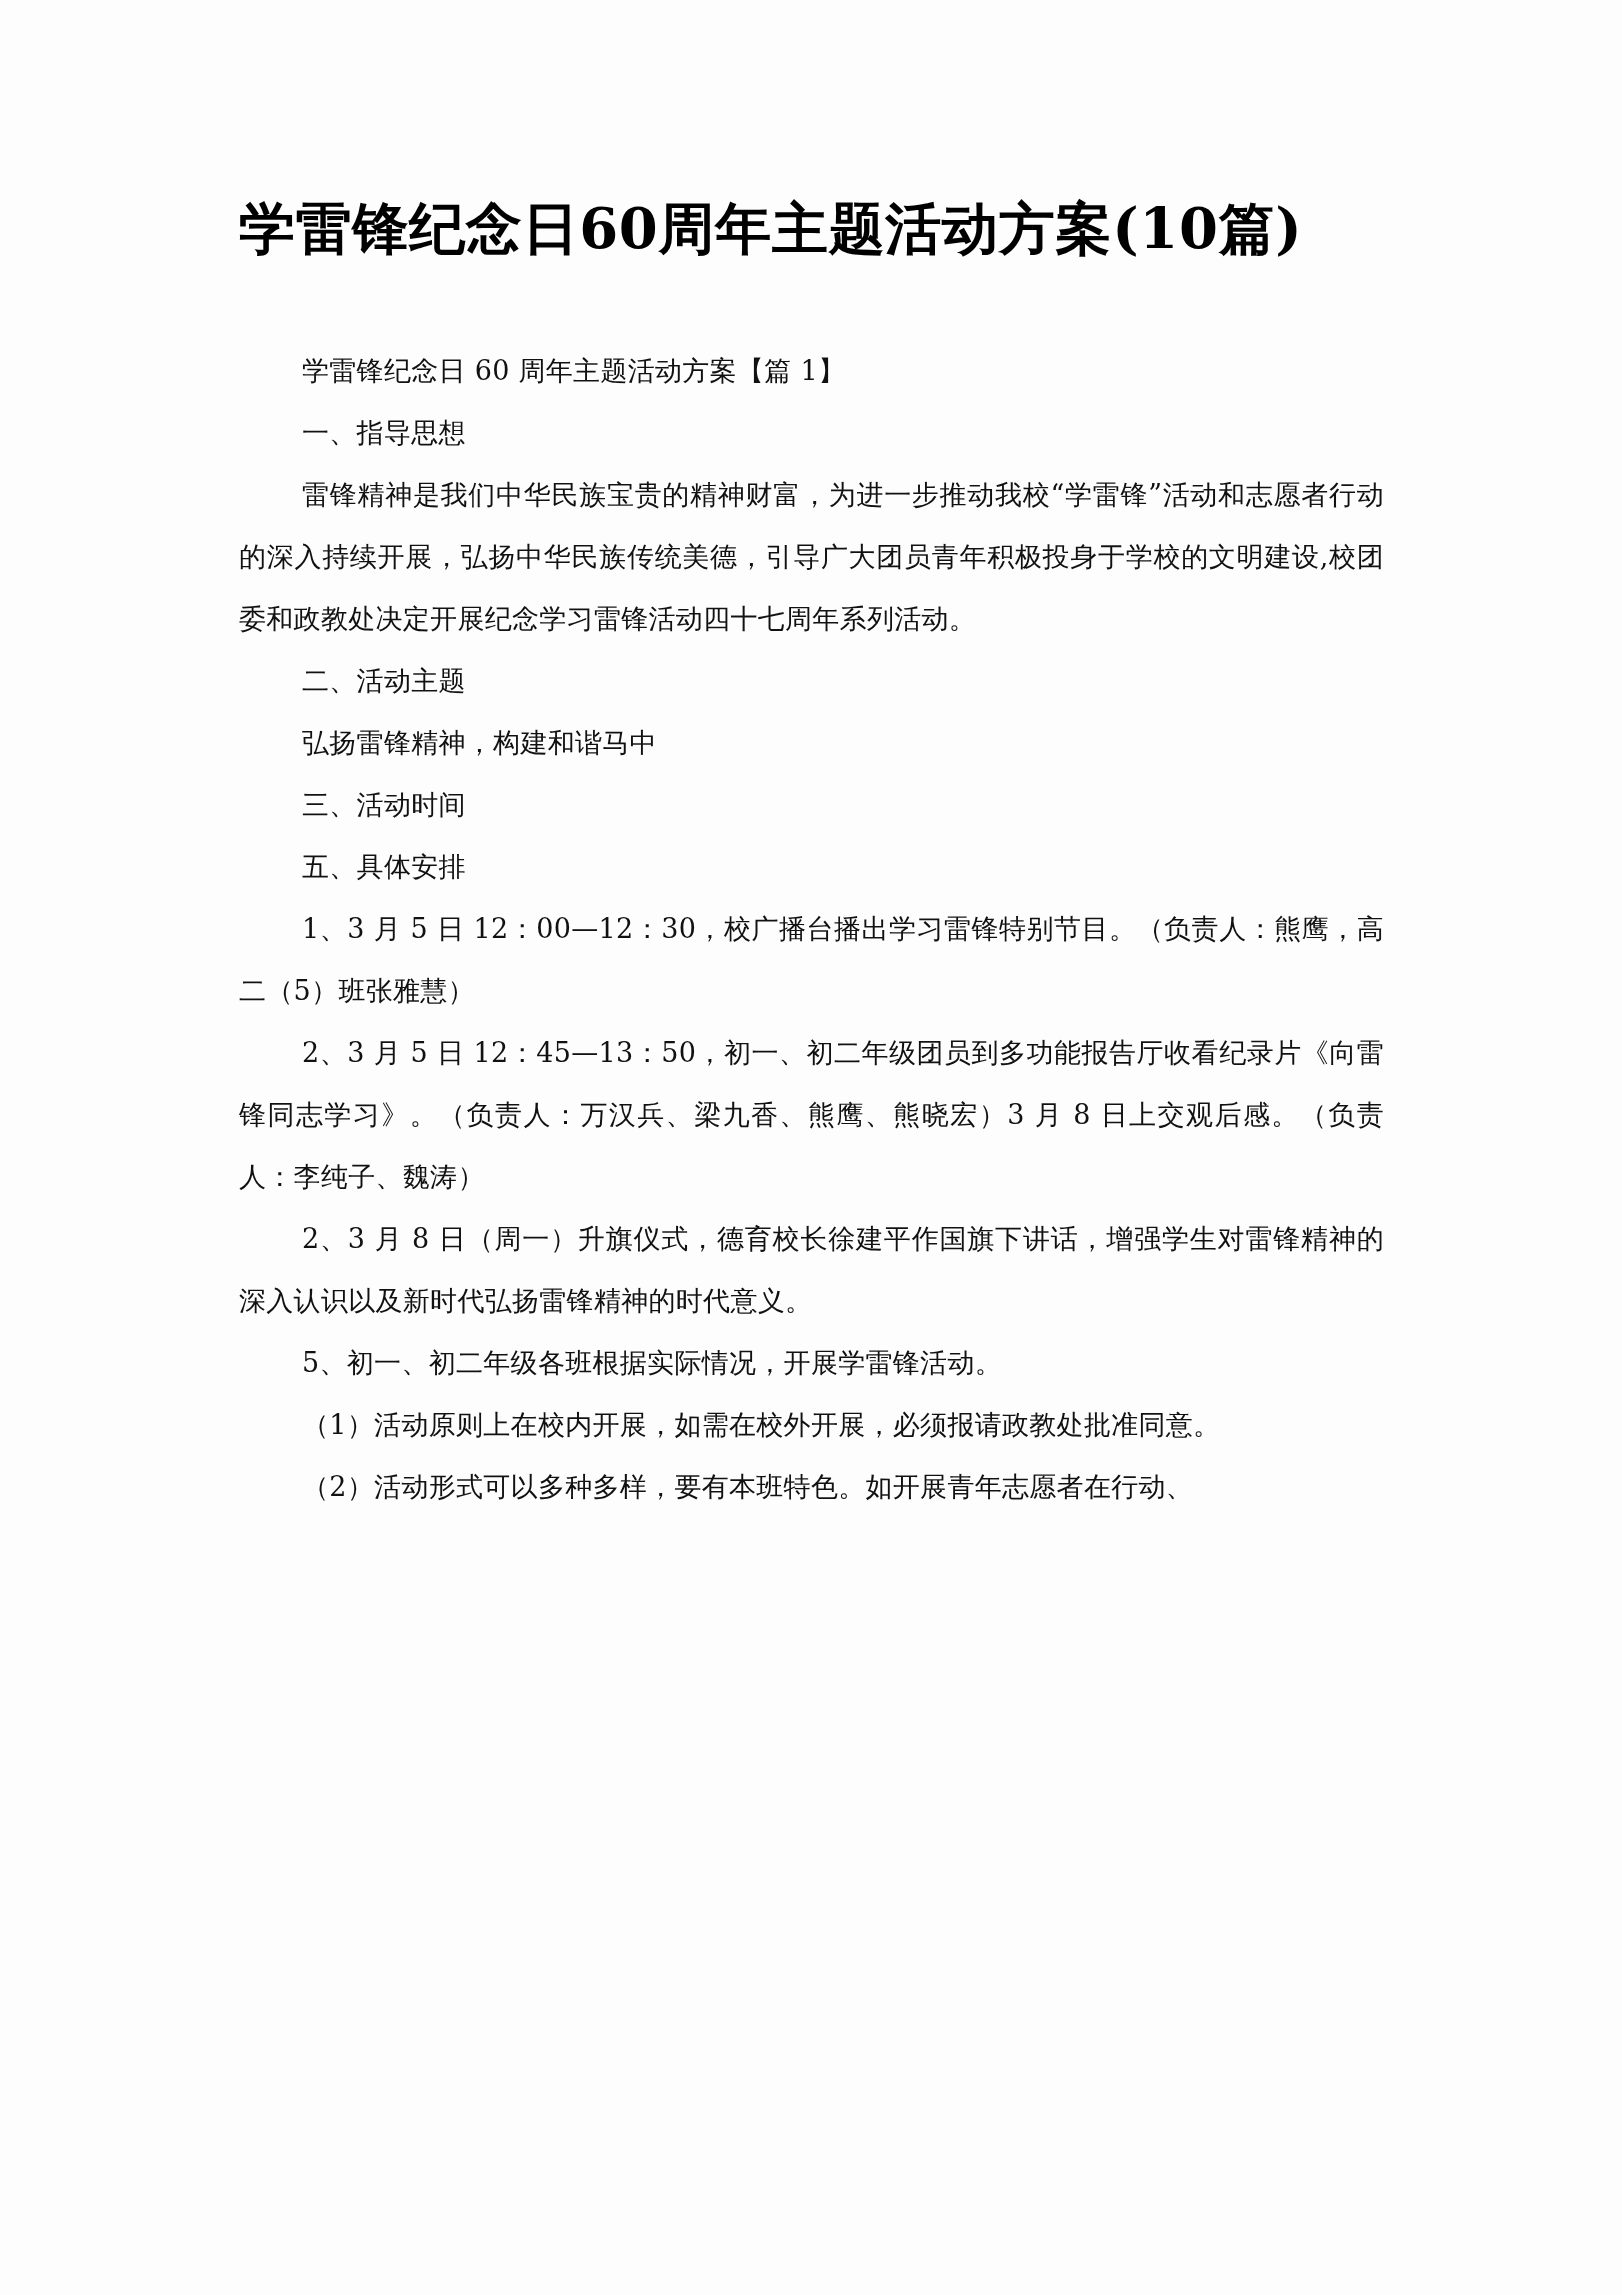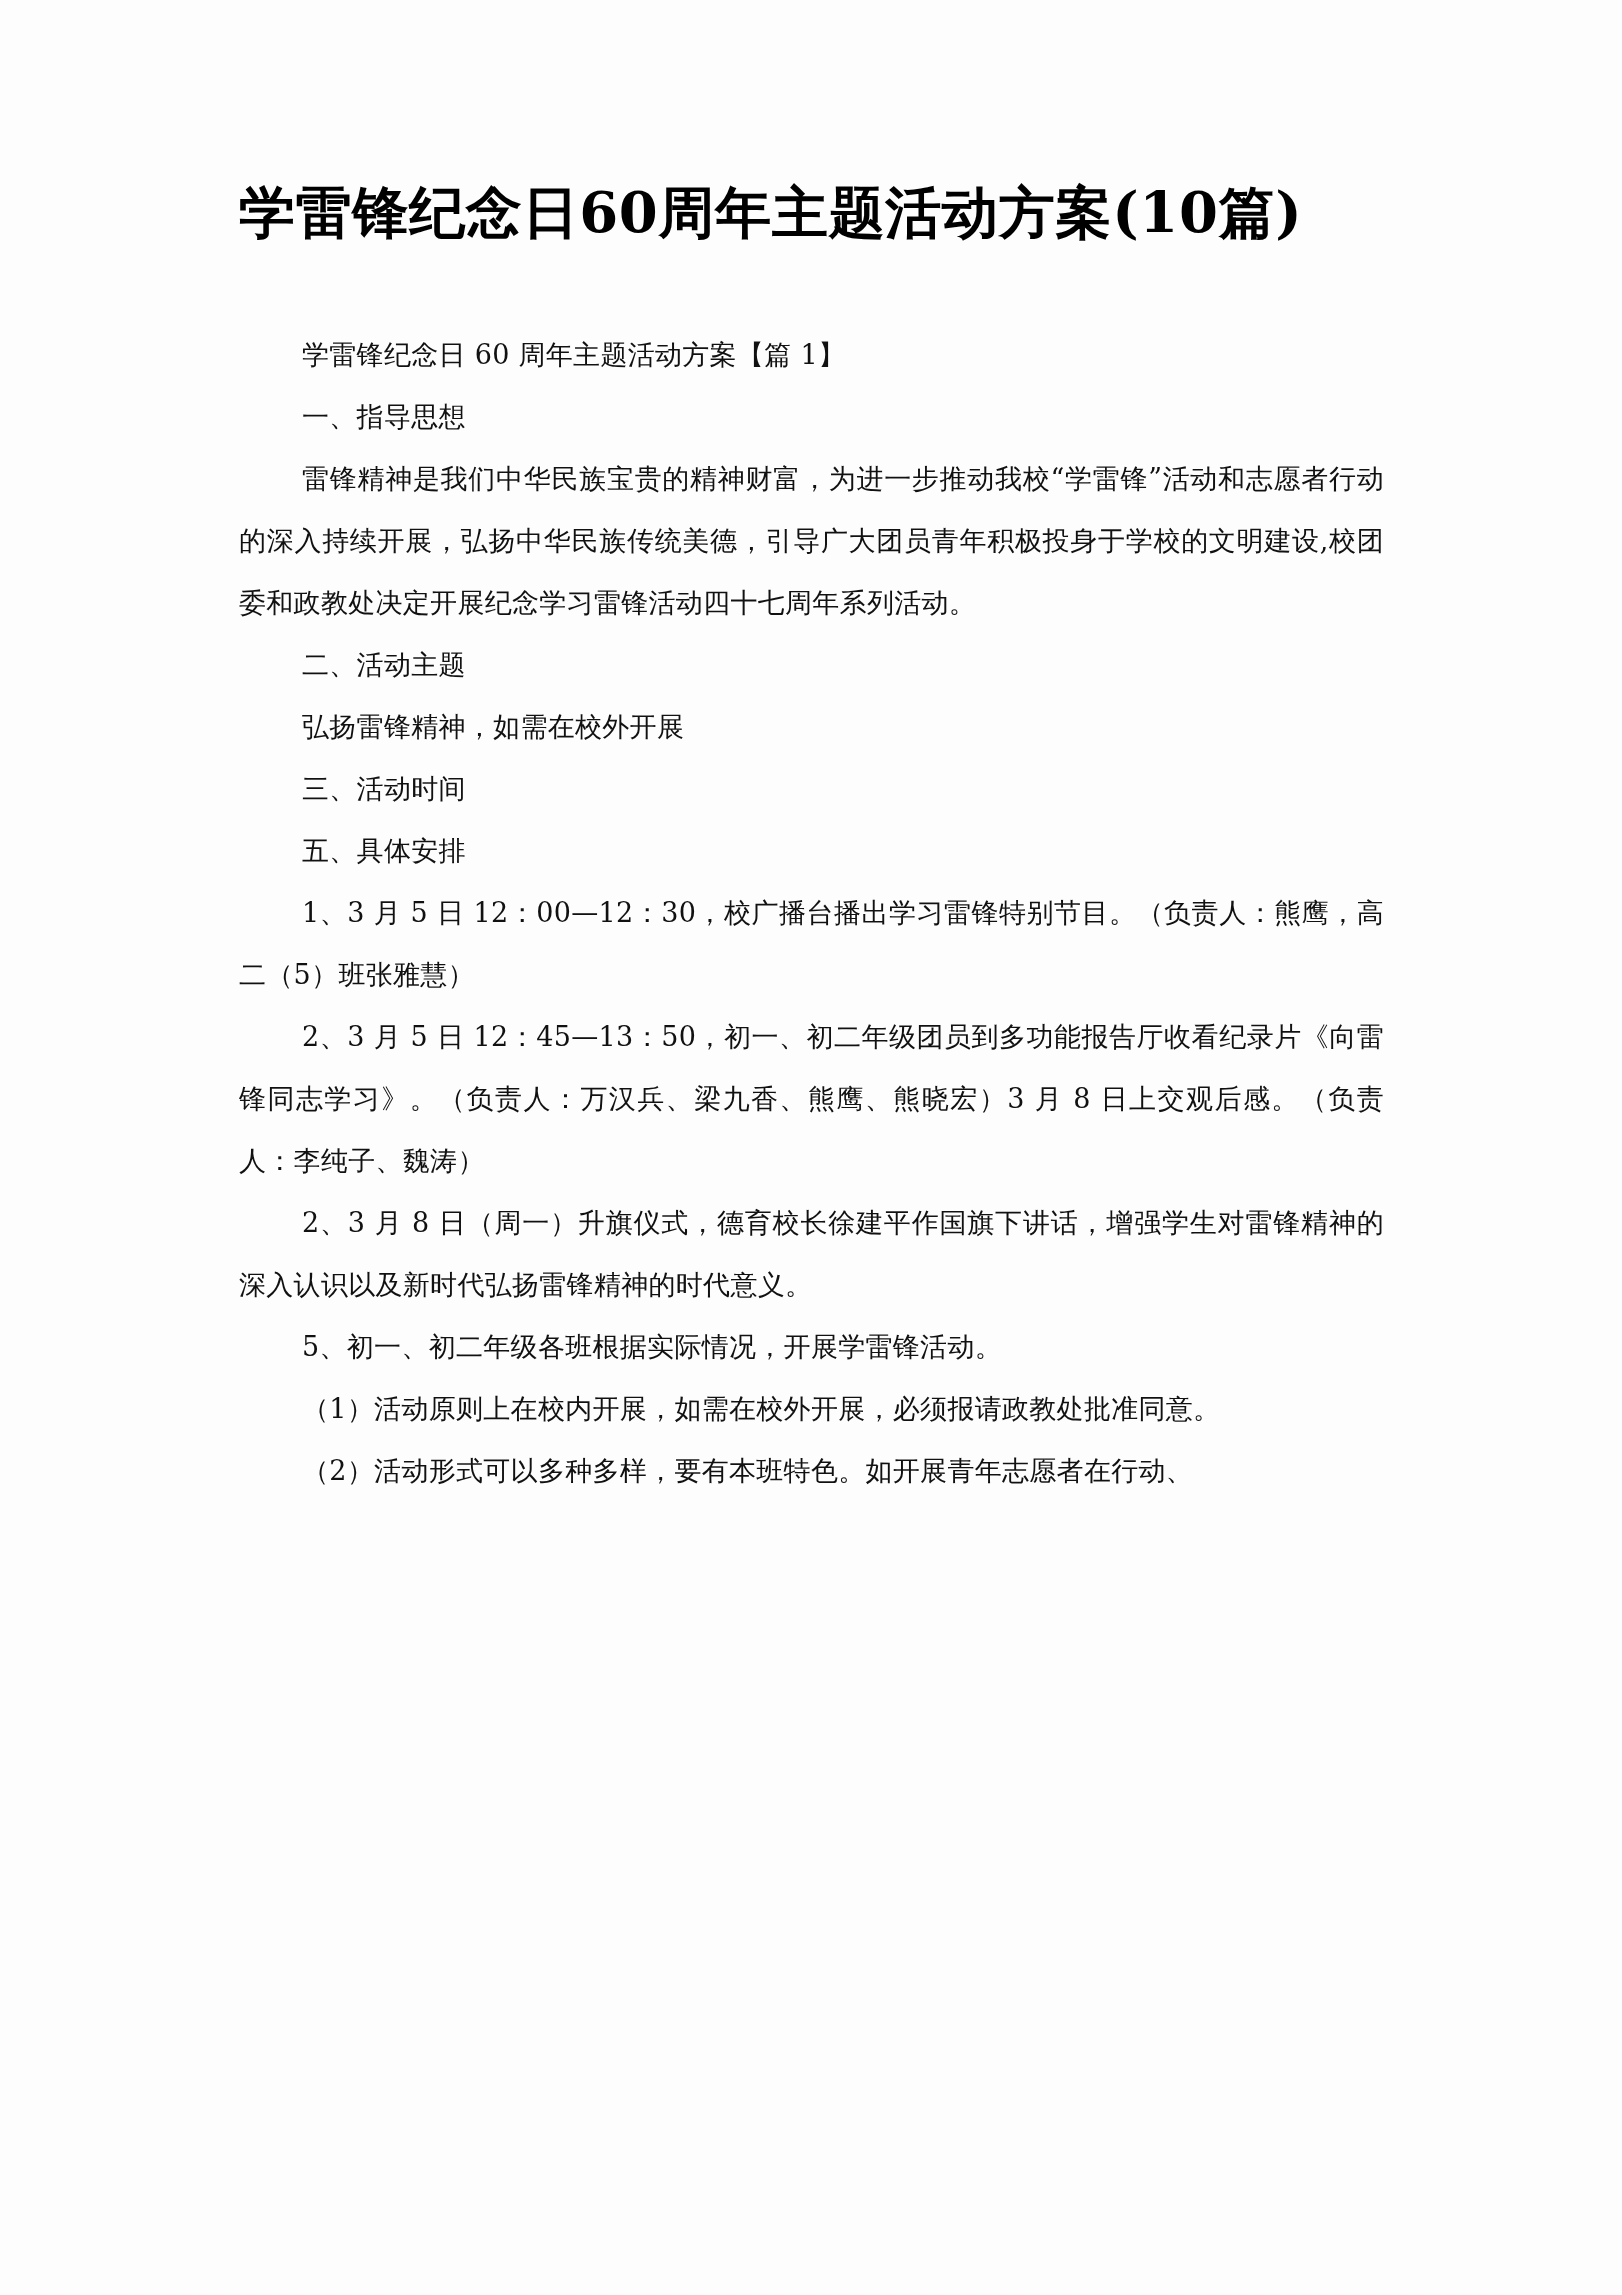--- a/index.html
+++ b/index.html
@@ -13,21 +13,21 @@
     height: 2295px;
     background: #fdfdfd;
     box-sizing: border-box;
     overflow: hidden;
     font-family: "DejaVu Serif", "Liberation Serif", serif;
     color: #0a0a0a;
   }
   .content {
     position: absolute;
     left: 239px;
-    top: 0;
+    top: 16px;
     width: 1145px;
   }
   .doc-title {
     font-family: "DejaVu Serif", "Liberation Serif", serif;
     font-weight: 700;
     font-size: 56px;
     line-height: 1.25;
     letter-spacing: 0.7px;
     margin: 0;
     padding-top: 177px;
@@ -67,21 +67,21 @@
     <div class="body-block">
 
       <p class="line indent">学雷锋纪念日 60 周年主题活动方案【篇 1】</p>
 
       <p class="line heading-line">一、指导思想</p>
 
       <p class="line indent">雷锋精神是我们中华民族宝贵的精神财富，为进一步推动我校“学雷锋”活动和志愿者行动的深入持续开展，弘扬中华民族传统美德，引导广大团员青年积极投身于学校的文明建设,校团委和政教处决定开展纪念学习雷锋活动四十七周年系列活动。</p>
 
       <p class="line heading-line">二、活动主题</p>
 
-      <p class="line indent">弘扬雷锋精神，如需在校外开展</p>
+      <p class="line indent">弘扬雷锋精神，构建和谐马中</p>
 
       <p class="line heading-line">三、活动时间</p>
 
 
 
       <p class="line heading-line">五、具体安排</p>
 
       <p class="line indent">1、3 月 5 日 12：00—12：30，校广播台播出学习雷锋特别节目。（负责人：熊鹰，高二（5）班张雅慧）</p>
 
       <p class="line indent">2、3 月 5 日 12：45—13：50，初一、初二年级团员到多功能报告厅收看纪录片《向雷锋同志学习》。（负责人：万汉兵、梁九香、熊鹰、熊晓宏）3 月 8 日上交观后感。（负责人：李纯子、魏涛）</p>

